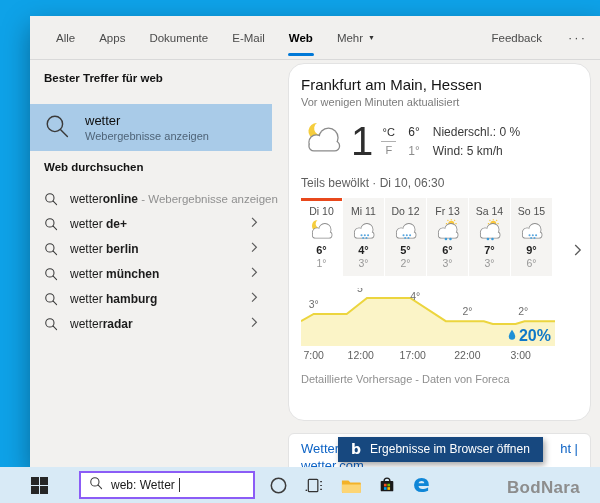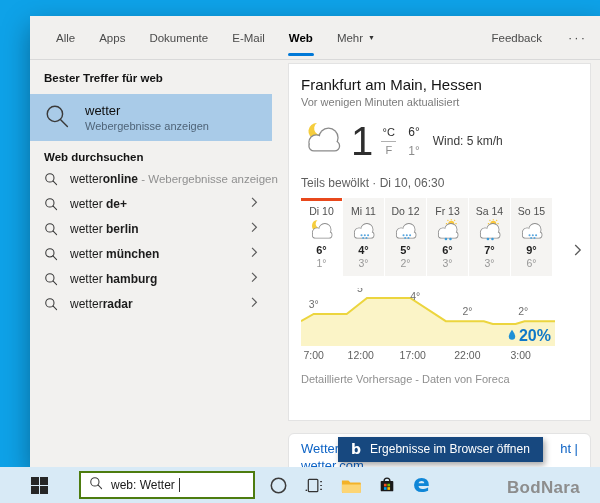--- a/index.html
+++ b/index.html
@@ -12,32 +12,32 @@
   .tab{display:flex;align-items:center;padding:0 12px;font-size:11.5px;color:#4b4b4b;position:relative;cursor:default;}
   .tab.active{font-weight:700;color:#000;}
   .tab.active::after{content:"";position:absolute;left:11px;right:11px;bottom:3px;height:3px;background:#0078d7;border-radius:2px;}
   .caret{font-size:7px;margin-left:5px;color:#333;}
   .tab-right{margin-left:auto;display:flex;align-items:center;gap:26px;padding-right:4px;}
   .feedback{font-size:11.5px;color:#4b4b4b;}
   .dots{font-size:13px;color:#4b4b4b;letter-spacing:2px;}
   
   .main{flex:1;display:flex;min-height:0;}
   .left{flex:0 0 242px;width:242px;padding-top:2px;}
-  .sec-h{font-size:11.5px;font-weight:700;color:#141414;padding:10px 14px 9px;}
+  .sec-h{font-size:11.5px;font-weight:700;color:#141414;padding:10px 14px 19px;}
   .best{background:#a9cbe8;height:47px;display:flex;align-items:center;gap:15px;padding:0 14px;margin-top:1px;}
   .best-t{font-size:13px;color:#0f0f0f;}
   .best-s{font-size:11px;color:#4f6478;margin-top:2px;}
   .srow{height:25px;display:flex;align-items:flex-start;gap:12px;padding:0 14px;color:#1c1c1c;font-size:12px;}
   .srow .typed{white-space:pre;}
   .srow .comp{font-weight:700;white-space:pre;}
   .srow .suf{color:#909090;font-size:11.5px;white-space:pre;}
   .chev{margin-left:auto;display:flex;}
   
   .right{flex:1;padding:3px 12px 0 16px;position:relative;}
-  .wcard{background:#fff;border:1px solid #e3e3e3;border-radius:0;padding:12px 12px 8px;height:358px;box-sizing:border-box;}
+  .wcard{background:#fff;border:1px solid #e3e3e3;border-radius:16px;padding:12px 12px 8px;height:358px;box-sizing:border-box;}
   .loc{font-size:15px;color:#141414;}
   .upd{font-size:11px;color:#7b7b7b;margin-top:3px;}
   .cur{display:flex;align-items:center;margin-top:10px;height:46px;}
   .temp{font-size:40px;font-weight:200;color:#2e2e2e;line-height:.95;margin-left:4px;letter-spacing:-1px;}
   .units{display:flex;flex-direction:column;align-items:center;margin:0 12px 0 9px;font-size:11px;color:#2e2e2e;}
   .units .div{width:15px;height:1px;background:#b0b0b0;margin:2.5px 0;}
   .units .f{color:#8c8c8c;}
   .hilo{display:flex;flex-direction:column;gap:5px;font-size:12px;color:#2e2e2e;margin-right:13px;}
   .hilo .lo{color:#8c8c8c;}
   .stats{display:flex;flex-direction:column;gap:5px;font-size:12px;color:#3a3a3a;}
@@ -57,21 +57,21 @@
   .cfoot{margin-top:12px;font-size:11px;color:#8f8f8f;}
   
   .lcard{margin-top:12px;background:#fff;border:1px solid #e3e3e3;border-radius:6px;padding:7px 12px;height:50px;box-sizing:border-box;position:relative;}
   .llin{display:flex;justify-content:space-between;font-size:13px;color:#0d63c5;line-height:1.3;cursor:pointer;}
   .tooltip{position:absolute;left:49px;top:3px;background:#17487f;color:#fff;display:flex;align-items:center;gap:9px;
     padding:5px 13px 6px;font-size:12px;box-shadow:2px 3px 6px rgba(0,0,0,.35);white-space:nowrap;cursor:pointer;}
   .bing{font-weight:700;font-size:14px;color:#fff;font-family:"DejaVu Sans",sans-serif;line-height:1;}
   
   .taskbar{position:absolute;left:0;right:0;bottom:0;height:36px;background:#d8eaf6;display:flex;align-items:center;}
   .startbtn{margin-left:31px;display:flex;}
-  .tsearch{margin-left:31px;width:176px;height:28px;background:#fff;border:2px solid #4d7c0f;display:flex;align-items:center;gap:8px;padding:0 8px;box-sizing:border-box;}
+  .tsearch{margin-left:31px;width:176px;height:28px;background:#fff;border:2px solid #8b5cf6;display:flex;align-items:center;gap:8px;padding:0 8px;box-sizing:border-box;}
   .tsearch .val{font-size:12px;color:#1a1a1a;white-space:pre;}
   .tcaret{width:1px;height:14px;background:#333;margin-left:-4px;}
   .tbicons{display:flex;align-items:center;gap:17px;margin-left:14px;}
   .tbicons>span{display:flex;align-items:center;}
   .edge-e{font-size:25px;line-height:1;color:#0f86d7;font-weight:700;font-family:"DejaVu Sans",sans-serif;margin-top:-3px;}
   .watermark{position:absolute;right:20px;bottom:5px;font-size:17px;font-weight:700;color:#8d8d8d;letter-spacing:.3px;}
 </style>
 </head>
 <body>
 
@@ -221,20 +221,21 @@
           <span class="units">
             <span>°C</span>
             <span class="div"></span>
             <span class="f">F</span>
           </span>
           <span class="hilo">
             <span>6°</span>
             <span class="lo">1°</span>
           </span>
           <span class="stats">
+            <span>Niederschl.: 0 %</span>
             <span>Wind: 5 km/h</span>
           </span>
         </div>
 
         <div class="cond">Teils bewölkt · Di 10, 06:30</div>
 
         <div class="days" id="day-row">
           <div class="day sel">
               <div class="dl">Di 10</div>
               <div class="dic"><svg width="30" height="23" viewBox="0 0 36 28" style="overflow:visible">

